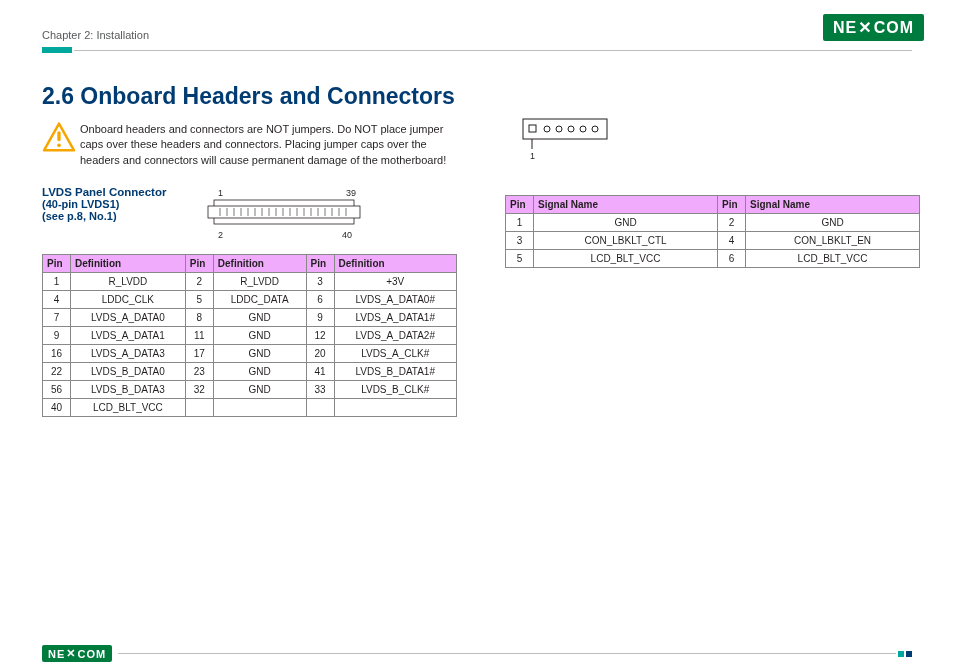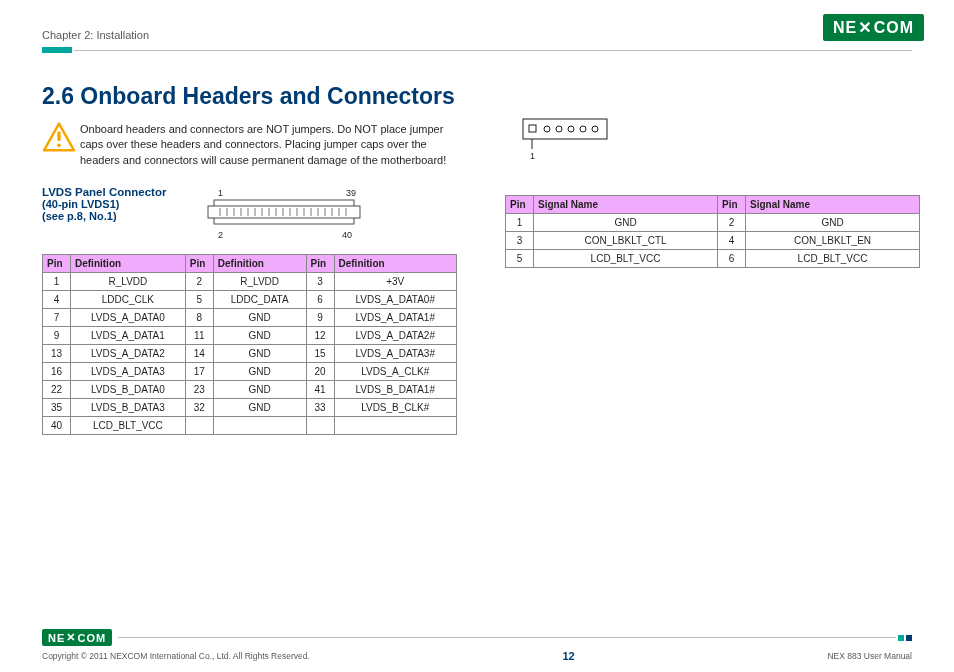--- a/index.html
+++ b/index.html
@@ -177,45 +177,37 @@
           </tr>
           <tr>
             <td class="pin">9</td>
             <td class="def">LVDS_A_DATA1</td>
             <td class="pin">11</td>
             <td class="def">GND</td>
             <td class="pin">12</td>
             <td class="def">LVDS_A_DATA2#</td>
           </tr>
           <tr>
-            <td class="pin">13</td>
-            <td class="def">LVDS_A_DATA2</td>
-            <td class="pin">14</td>
-            <td class="def">GND</td>
-            <td class="pin">15</td>
-            <td class="def">LVDS_A_DATA3#</td>
-          </tr>
-          <tr>
             <td class="pin">16</td>
             <td class="def">LVDS_A_DATA3</td>
             <td class="pin">17</td>
             <td class="def">GND</td>
             <td class="pin">20</td>
             <td class="def">LVDS_A_CLK#</td>
           </tr>
           <tr>
             <td class="pin">22</td>
             <td class="def">LVDS_B_DATA0</td>
             <td class="pin">23</td>
             <td class="def">GND</td>
             <td class="pin">41</td>
             <td class="def">LVDS_B_DATA1#</td>
           </tr>
           <tr>
-            <td class="pin">35</td>
+            <td class="pin">56</td>
             <td class="def">LVDS_B_DATA3</td>
             <td class="pin">32</td>
             <td class="def">GND</td>
             <td class="pin">33</td>
             <td class="def">LVDS_B_CLK#</td>
           </tr>
           <tr>
             <td class="pin">40</td>
             <td class="def">LCD_BLT_VCC</td>
             <td class="pin"></td>
@@ -280,18 +272,13 @@
       <span>NE</span>
         <span class="logo-x">✕</span>
         <span>COM</span>
     </div>
     <div class="footer-rule" style="flex:1;">
       <div class="line"></div>
       <div class="sq teal"></div>
       <div class="sq navy"></div>
     </div>
   </div>
-  <div class="footer-row">
-    <div>Copyright © 2011 NEXCOM International Co., Ltd. All Rights Reserved.</div>
-    <div class="page-num">12</div>
-    <div>NEX 883 User Manual</div>
-  </div>
 </div>
 
 </body></html>

